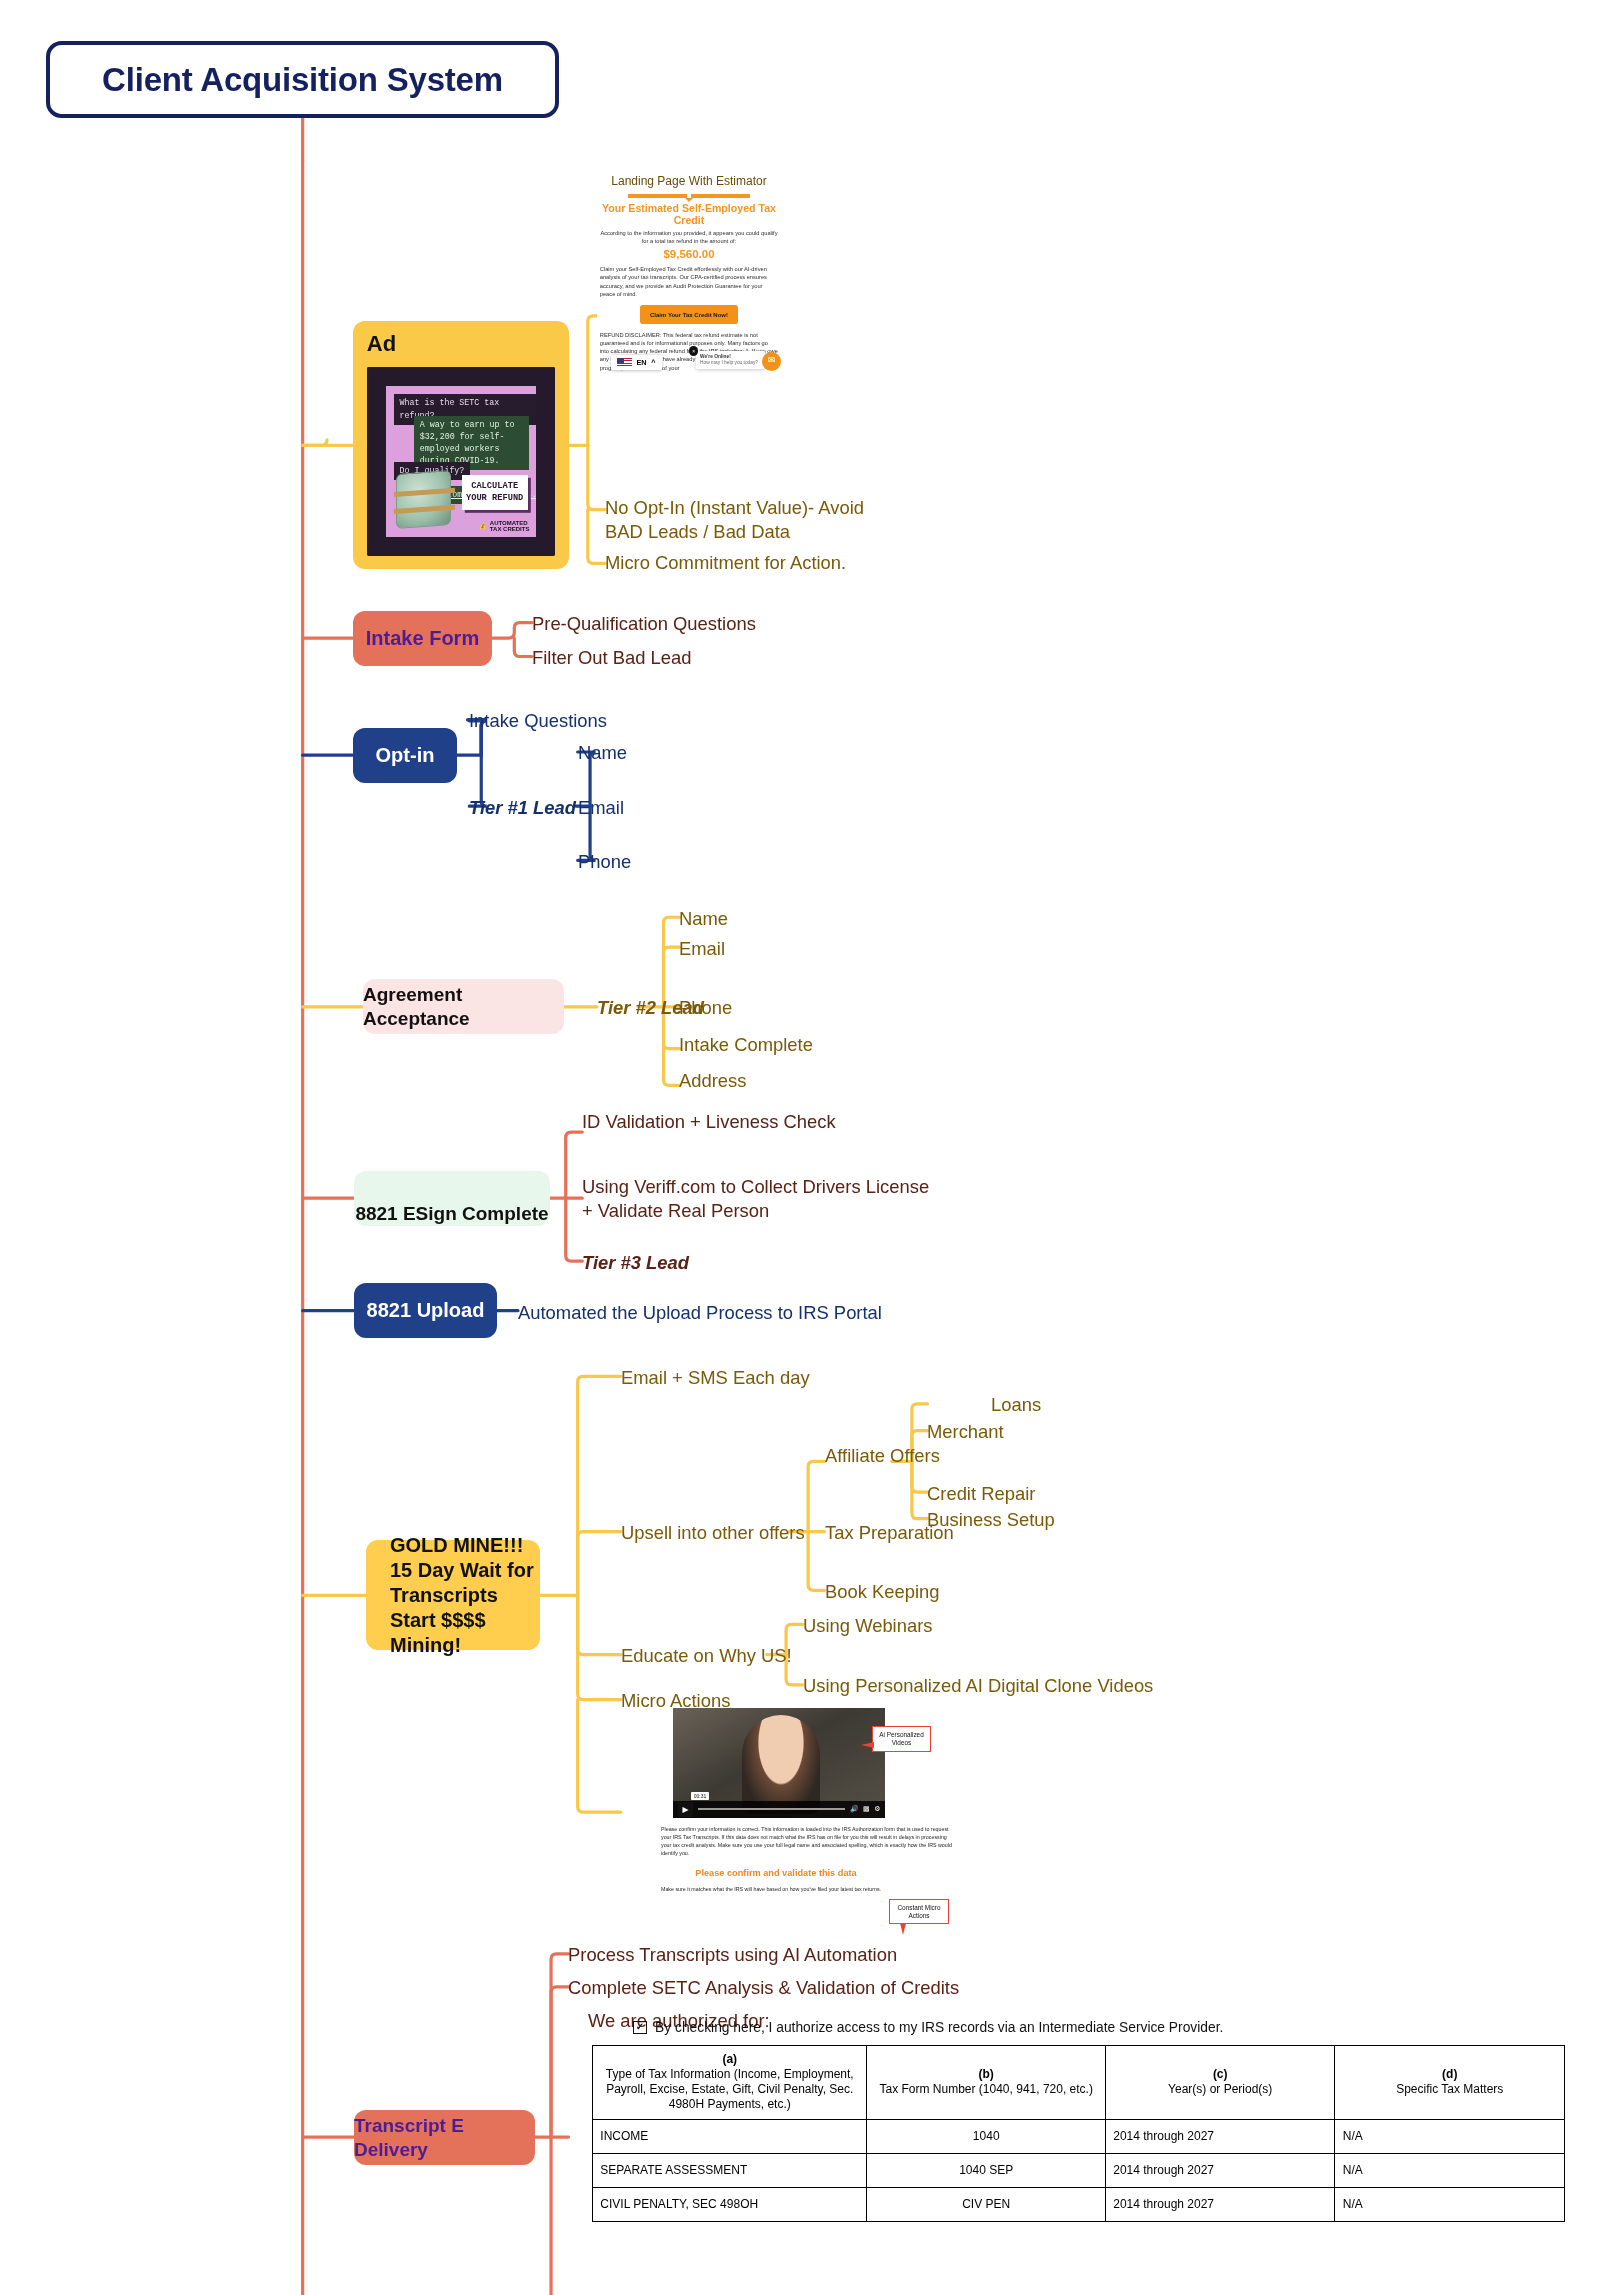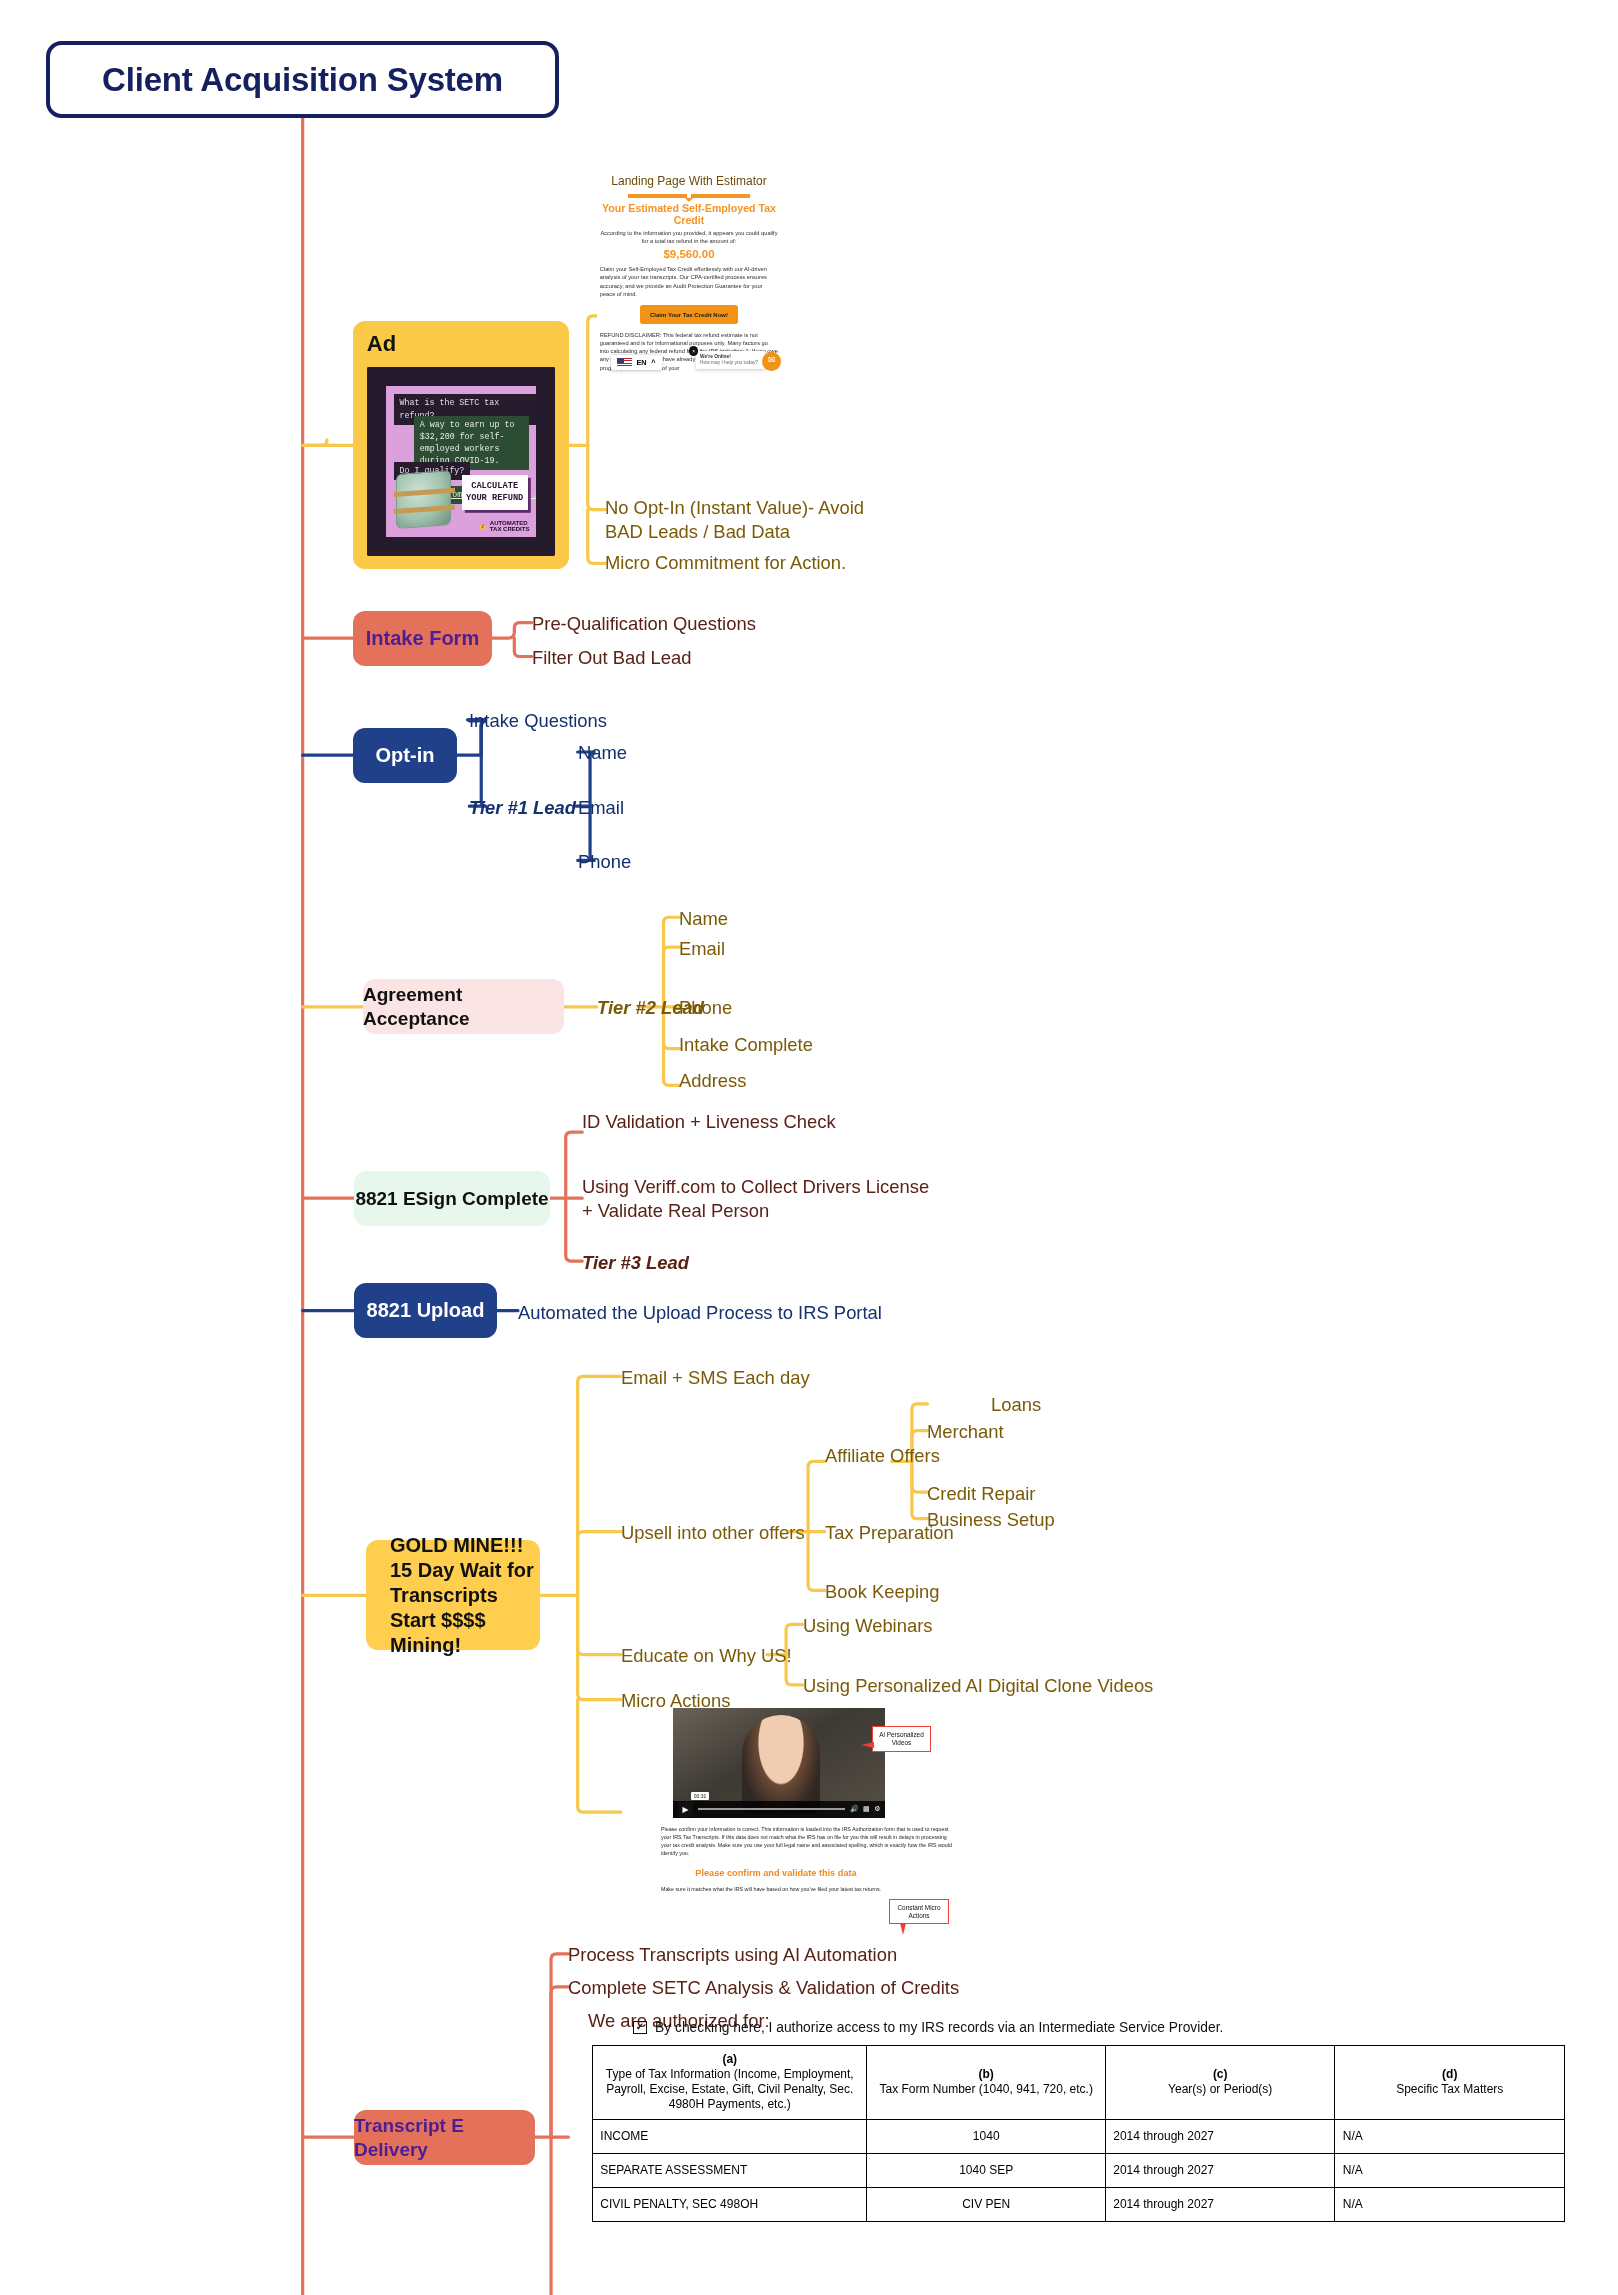--- a/index.html
+++ b/index.html
@@ -17,21 +17,21 @@
   .node { position:absolute; display:flex; align-items:center; justify-content:center;
           border-radius:12px; font-weight:700; line-height:1.25; }
   .root {
     left:46px; top:41px; width:513px; height:77px;
     border:4.1px solid #15205e; border-radius:15.6px; background:#ffffff;
     color:#15205e; font-size:33px; letter-spacing:-0.2px;
   }
   .n-red    { background:#e4725a; color:#4c1d95; }
   .n-blue   { background:#21408a; color:#ffffff; }
   .n-pink   { background:#fbe4e4; color:#111111; }
-  .n-mint   { background:#e8f7ec; color:#111111; }
+  .n-mint   { background:#e8f7ec; color:#111111;align-items:flex-end; }
   .n-yellow { background:#ffce4e; color:#111111; }
 
   .leaf { position:absolute; font-size:18.4px; line-height:1.32; color:#5a2115; font-weight:400; white-space:pre-line; }
   .leaf.gold  { color:#7a5a07; }
   .leaf.navy  { color:#15306e; }
   .leaf.bold  { font-weight:700; font-style:italic; }
 
   
   .ad-card { position:absolute; left:353px; top:321px; width:216px; height:248px;
              background:#fbc948; border-radius:12px; }

